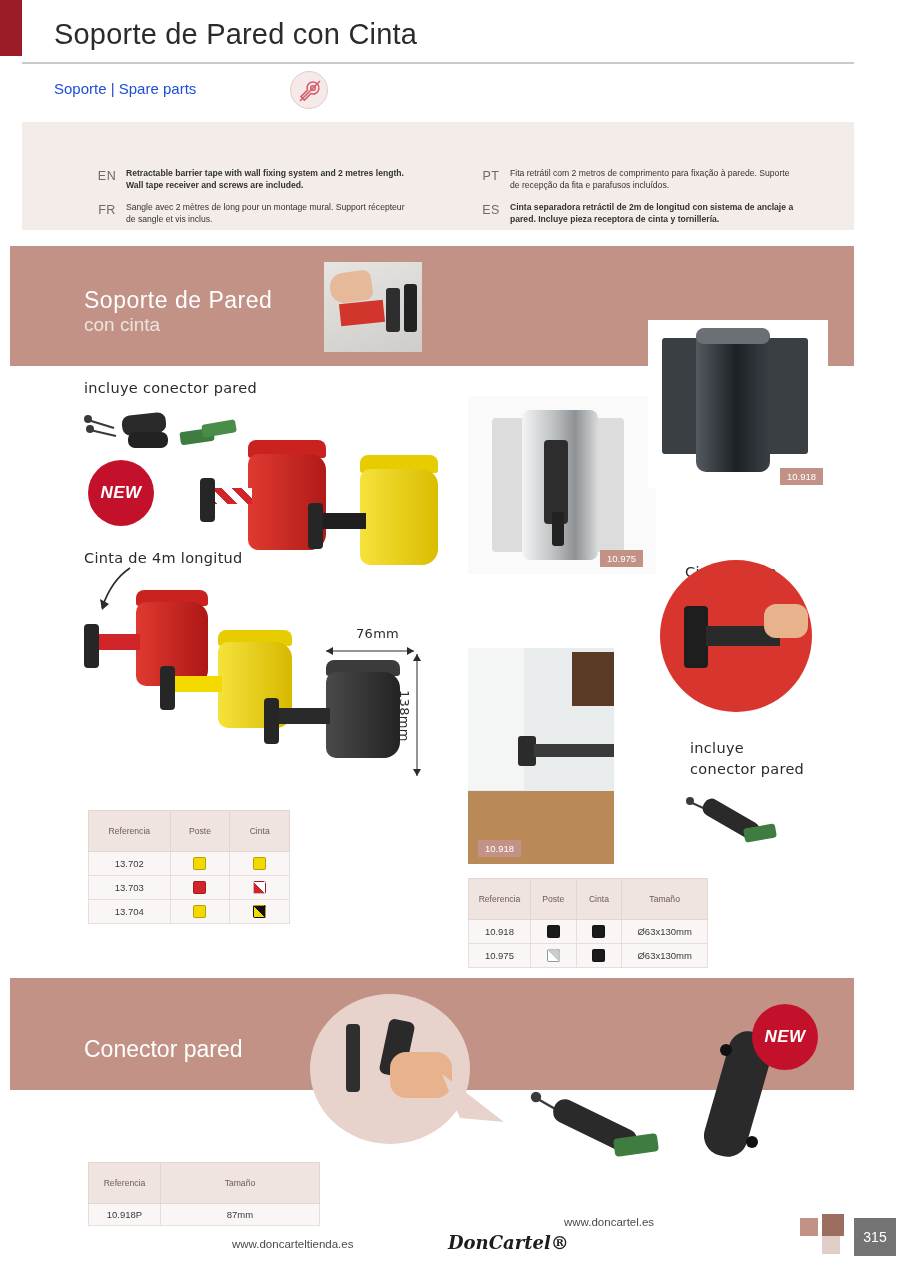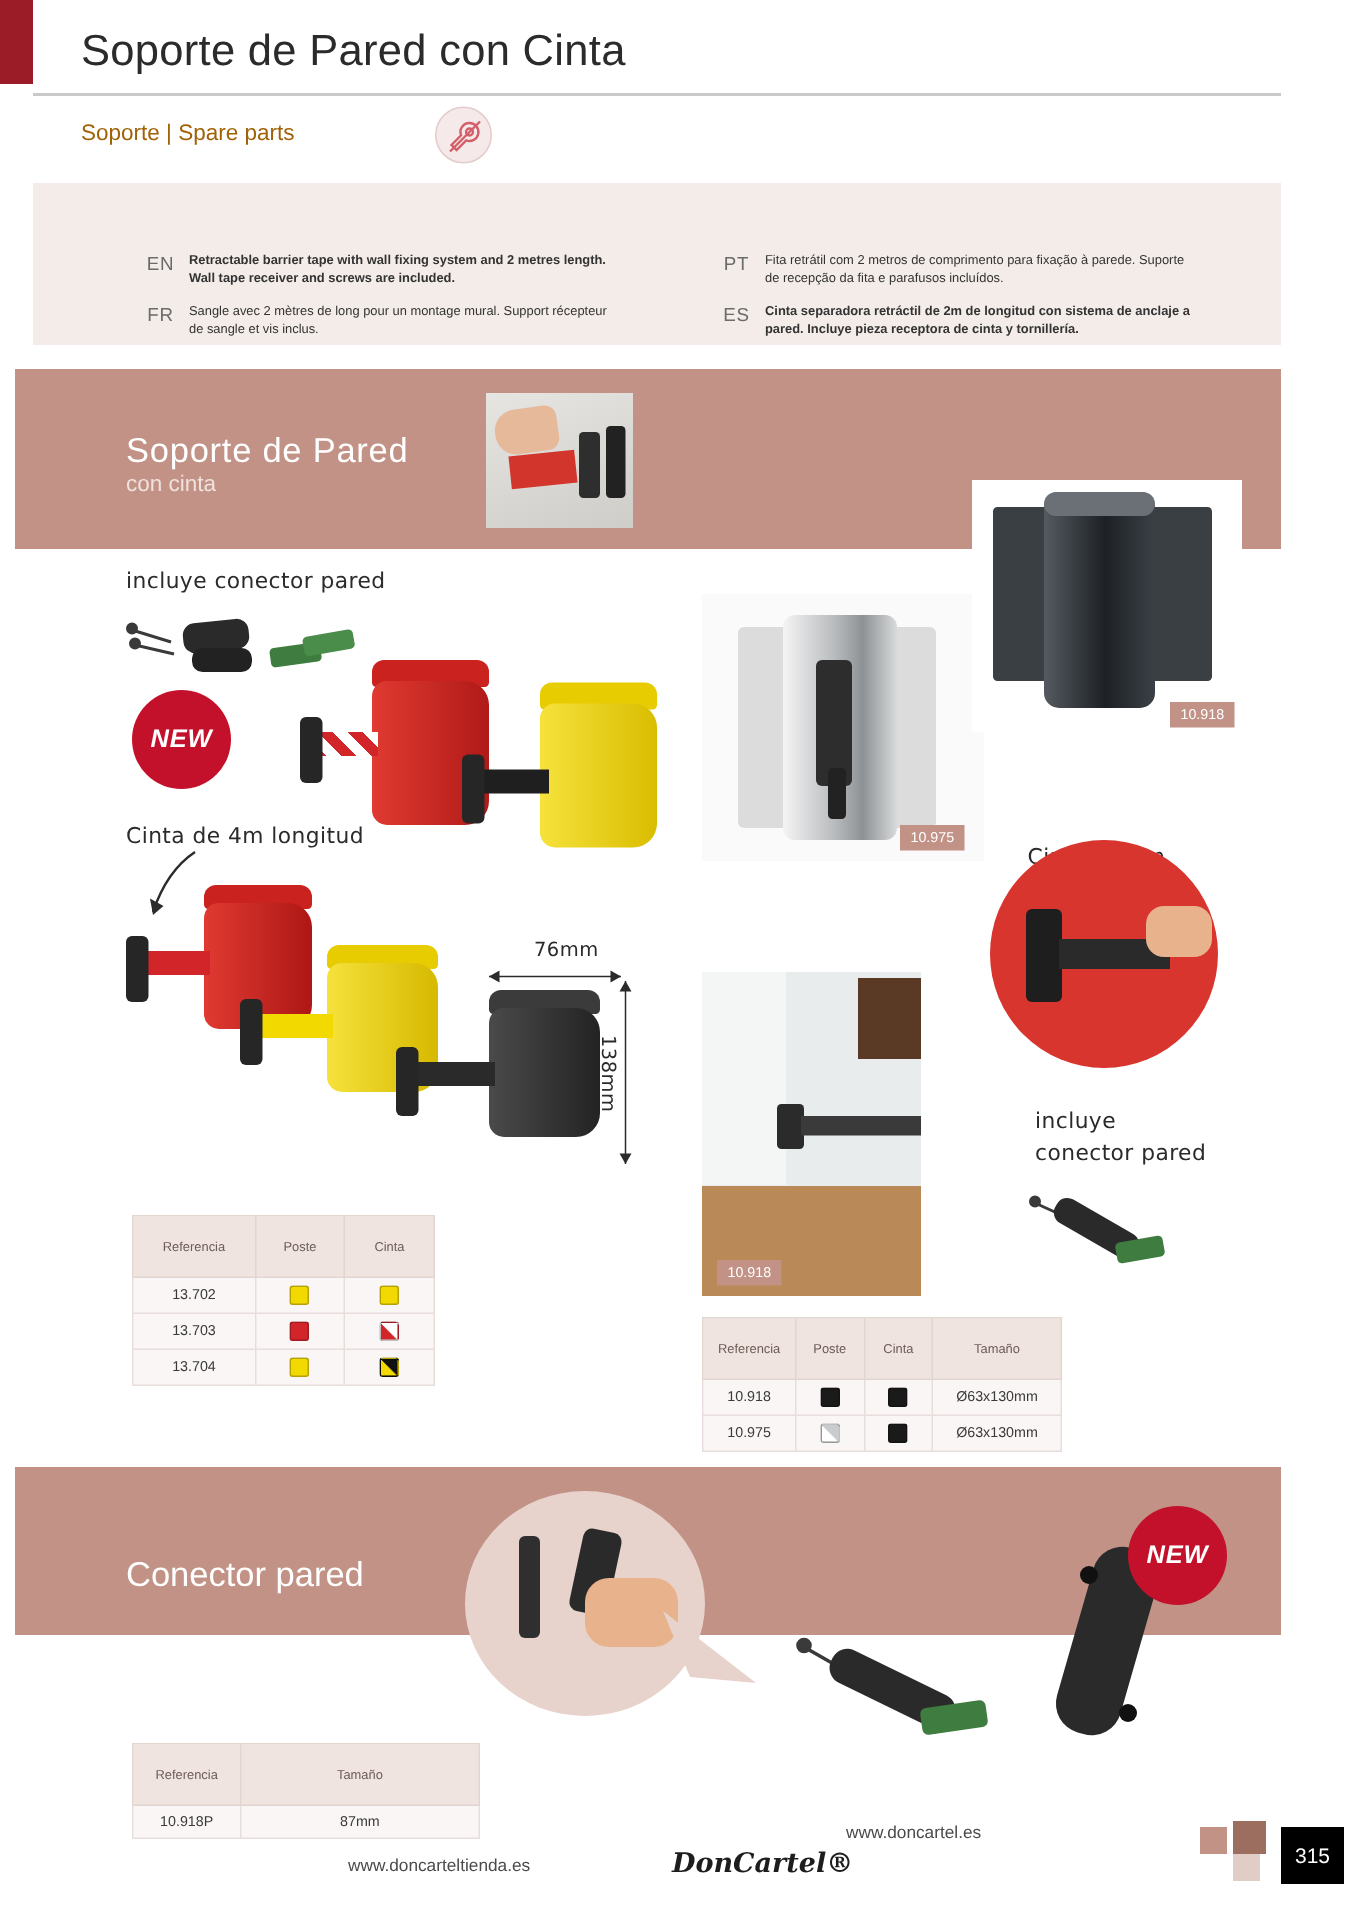--- a/index.html
+++ b/index.html
@@ -23,21 +23,21 @@
     position:absolute; left:54px; top:18px;
     font-size:29px; color:#2b2b2b; font-weight:400;
     letter-spacing:0.2px;
   }
   .title-rule {
     position:absolute; left:22px; top:62px; width:832px; height:2px;
     background:#c9c9c9;
   }
   .subtitle {
     position:absolute; left:54px; top:80px;
-    font-size:15px; color:#a16207;
+    font-size:15px; color:#1d4ed8;
   }
   .tool-icon {
     position:absolute; left:290px; top:71px; width:38px; height:38px;
     border-radius:50%; background:#f6e9e9; border:1px solid #e4cccc;
   }
   .tool-icon svg { position:absolute; left:7px; top:7px; }
 
   
   .lang-band {
     position:absolute; left:22px; top:122px; width:832px; height:108px;
@@ -59,21 +59,21 @@
   .band1 {
     position:absolute; left:10px; top:246px; width:844px; height:120px;
     background:#c19285;
   }
   .band1-title {
     position:absolute; left:84px; top:287px;
     font-size:23px; color:#ffffff; letter-spacing:0.5px;
   }
   .band1-sub {
     position:absolute; left:84px; top:314px;
-    font-size:15px; color:#efe2dd;
+    font-size:19px; color:#efe2dd;
   }
   .band1-photo {
     position:absolute; left:324px; top:262px; width:98px; height:90px;
     background:#d9d9d9; overflow:hidden;
   }
   .band1-photo .wall { position:absolute; inset:0; background:linear-gradient(160deg,#e7e5e2,#cfcdca); }
   .band1-photo .hand {
     position:absolute; left:6px; top:10px; width:42px; height:30px;
     background:#e6b99a; border-radius:14px 8px 8px 14px; transform:rotate(-8deg);
   }
@@ -156,21 +156,21 @@
   .foot-link {
     position:absolute; font-size:11.5px; color:#4a4a4a;
   }
   .brand {
     position:absolute; left:448px; top:1232px;
     font-family:"DejaVu Serif", serif; font-size:18px; font-style:italic;
     color:#1d1d1d; font-weight:bold;
   }
   .pagenum {
     position:absolute; left:854px; top:1218px; width:42px; height:38px;
-    background:#000000; color:#fff; font-size:14px;
+    background:#737373; color:#fff; font-size:14px;
     display:flex; align-items:center; justify-content:center;
   }
   .sq { position:absolute; }
 </style>
 </head>
 <body>
 
 <div class="page">
 
   <div class="left-bar"></div>

